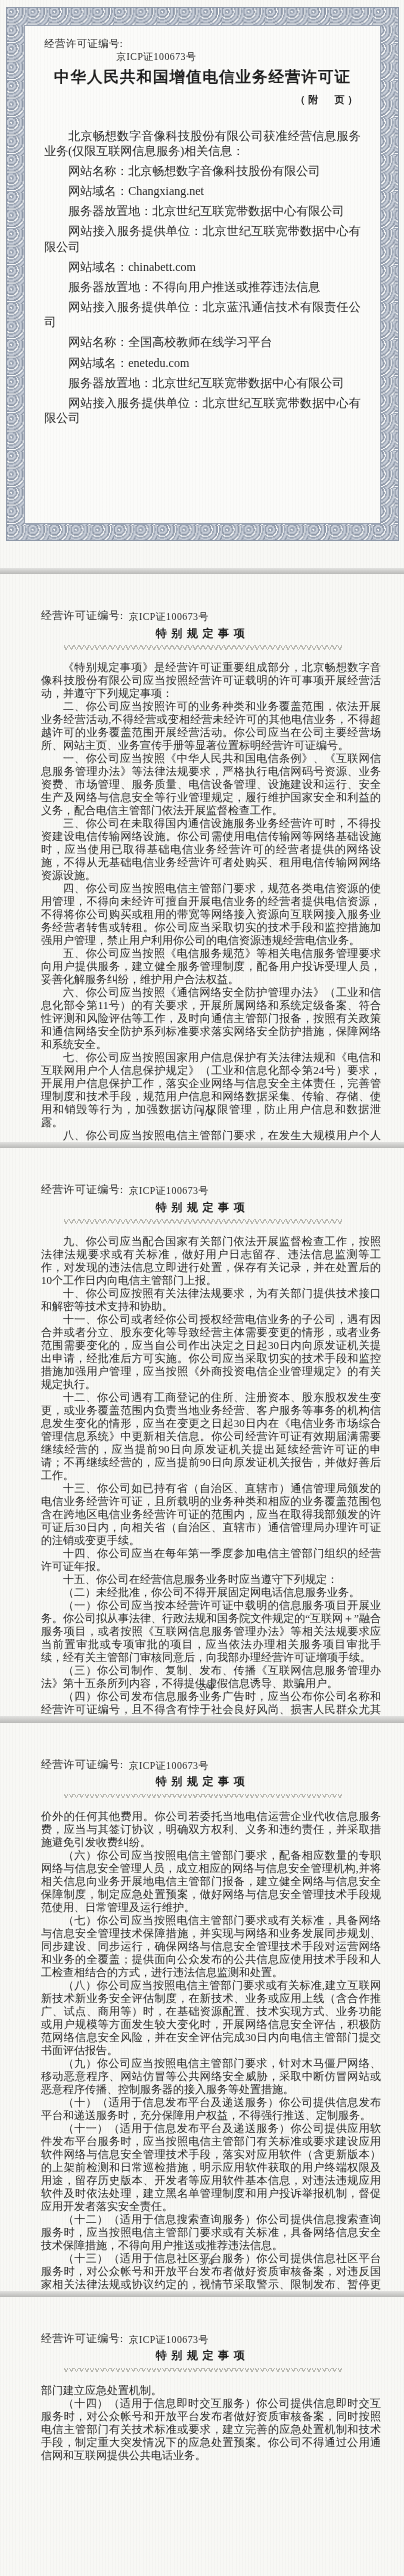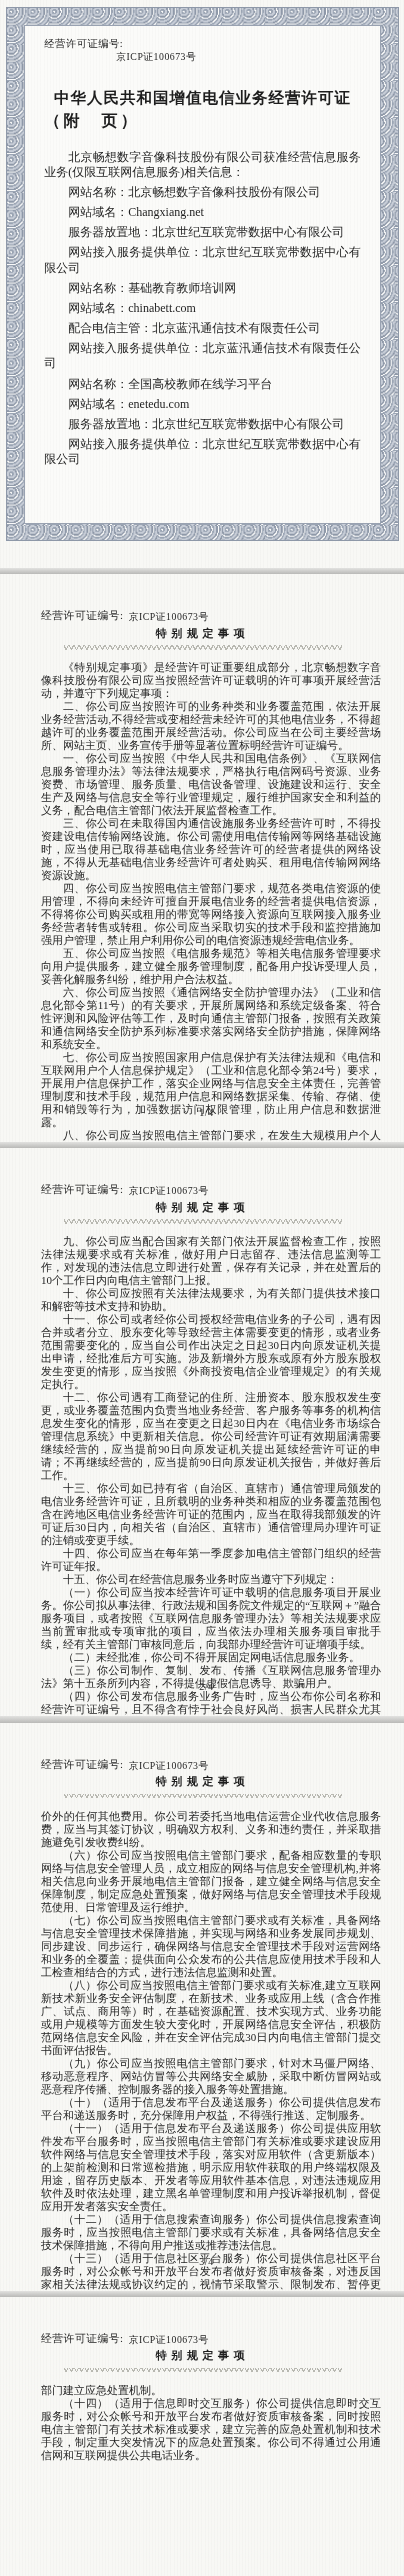--- a/index.html
+++ b/index.html
@@ -41,30 +41,30 @@
     background:
       repeating-linear-gradient(90deg, rgba(90,90,90,0.025) 0 1px, rgba(0,0,0,0) 1px 3.1px),
       #fbfbf9;
     box-shadow:0 0 0 1px #99a2b1;
     box-sizing:border-box;
     padding:12.4px 19.6px 10.3px 19.6px;
   }
   .cert-no-label{font-size:10.3px;line-height:12.4px;letter-spacing:0.5px;}
   .cert-no-value{font-size:9.8px;line-height:11.3px;margin:1px 0 0 72px;letter-spacing:0.5px;}
   .cert-title{
-    margin-top:25px;
+    margin-top:4px;
     text-align:center;
     font-size:15.5px;line-height:19.6px;
     font-weight:bold;
     letter-spacing:1px;
   }
   .cert-subtitle{
     margin-top:5.2px;
-    text-align:left;
-    font-size:16px;line-height:16.5px;
+    text-align:right;
+    font-size:10px;line-height:16.5px;
     font-weight:bold;
     letter-spacing:3.1px;
   }
   .cert-body{margin-top:20.6px;font-size:12px;line-height:15.5px;}
   .cert-body .intro{margin:0 0 4.1px 0;text-indent:2em;text-align:justify;}
   .cert-body p.cert-line{margin:0 0 4.6px 0;text-indent:2em;text-align:justify;}
 
   
   .sp-head{margin:35px 25px 0 41px;font-size:10.8px;line-height:13.4px;}
   .sp-head .lic-label{letter-spacing:0.5px;}
@@ -114,23 +114,22 @@
         <div class="cert-no-value">京ICP证100673号</div>
         <div class="cert-title">中华人民共和国增值电信业务经营许可证</div>
         <div class="cert-subtitle">（附　页）</div>
         <div class="cert-body">
           <p class="intro">北京畅想数字音像科技股份有限公司获准经营信息服务业务(仅限互联网信息服务)相关信息：</p>
           <div>
               <p class="cert-line">网站名称：北京畅想数字音像科技股份有限公司</p>
               <p class="cert-line">网站域名：Changxiang.net</p>
               <p class="cert-line">服务器放置地：北京世纪互联宽带数据中心有限公司</p>
               <p class="cert-line">网站接入服务提供单位：北京世纪互联宽带数据中心有限公司</p>
-              <p class="cert-line">网站名称：基础教育教师培训网</p>
               <p class="cert-line">网站域名：chinabett.com</p>
-              <p class="cert-line">配合电信主管：北京蓝汛通信技术有限责任公司</p>
+              <p class="cert-line">服务器放置地：不得向用户推送或推荐违法信息</p>
               <p class="cert-line">网站接入服务提供单位：北京蓝汛通信技术有限责任公司</p>
               <p class="cert-line">网站名称：全国高校教师在线学习平台</p>
               <p class="cert-line">网站域名：enetedu.com</p>
               <p class="cert-line">服务器放置地：北京世纪互联宽带数据中心有限公司</p>
               <p class="cert-line">网站接入服务提供单位：北京世纪互联宽带数据中心有限公司</p>
             </div>
         </div>
       </div>
     </div>
   </div>
@@ -161,27 +160,27 @@
 
   <div class="sheet">
     <div class="sp-head">
       <span class="lic-label">经营许可证编号:</span><span class="lic-value">京ICP证100673号</span>
     </div>
     <div class="sp-title">特别规定事项</div>
     <div class="zigzag"></div>
     <div class="sp-body">
         <p class="par">九、你公司应当配合国家有关部门依法开展监督检查工作，按照法律法规要求或有关标准，做好用户日志留存、违法信息监测等工作，对发现的违法信息立即进行处置，保存有关记录，并在处置后的10个工作日内向电信主管部门上报。</p>
         <p class="par">十、你公司应按照有关法律法规要求，为有关部门提供技术接口和解密等技术支持和协助。</p>
-        <p class="par">十一、你公司或者经你公司授权经营电信业务的子公司，遇有因合并或者分立、股东变化等导致经营主体需要变更的情形，或者业务范围需要变化的，应当自公司作出决定之日起30日内向原发证机关提出申请，经批准后方可实施。涉及新增外方股东或原有外方股东股权发生变更的情形，应当按照《外商投资电信企业管理规定》的有关规定执行。</p>
+        <p class="par">十一、你公司或者经你公司授权经营电信业务的子公司，遇有因合并或者分立、股东变化等导致经营主体需要变更的情形，或者业务范围需要变化的，应当自公司作出决定之日起30日内向原发证机关提出申请，经批准后方可实施。你公司应当采取切实的技术手段和监控措施加强用户管理，应当按照《外商投资电信企业管理规定》的有关规定执行。</p>
         <p class="par">十二、你公司遇有工商登记的住所、注册资本、股东股权发生变更，或业务覆盖范围内负责当地业务经营、客户服务等事务的机构信息发生变化的情形，应当在变更之日起30日内在《电信业务市场综合管理信息系统》中更新相关信息。你公司经营许可证有效期届满需要继续经营的，应当提前90日向原发证机关提出延续经营许可证的申请；不再继续经营的，应当提前90日向原发证机关报告，并做好善后工作。</p>
         <p class="par">十三、你公司如已持有省（自治区、直辖市）通信管理局颁发的电信业务经营许可证，且所载明的业务种类和相应的业务覆盖范围包含在跨地区电信业务经营许可证的范围内，应当在取得我部颁发的许可证后30日内，向相关省（自治区、直辖市）通信管理局办理许可证的注销或变更手续。</p>
         <p class="par">十四、你公司应当在每年第一季度参加电信主管部门组织的经营许可证年报。</p>
         <p class="par">十五、你公司在经营信息服务业务时应当遵守下列规定：</p>
+        <p class="par">（二）未经批准，你公司不得开展固定网电话信息服务业务。</p>
         <p class="par">（一）你公司应当按本经营许可证中载明的信息服务项目开展业务。你公司拟从事法律、行政法规和国务院文件规定的“互联网＋”融合服务项目，或者按照《互联网信息服务管理办法》等相关法规要求应当前置审批或专项审批的项目，应当依法办理相关服务项目审批手续，经有关主管部门审核同意后，向我部办理经营许可证增项手续。</p>
-        <p class="par">（二）未经批准，你公司不得开展固定网电话信息服务业务。</p>
         <p class="par">（三）你公司制作、复制、发布、传播《互联网信息服务管理办法》第十五条所列内容，不得提供虚假信息诱导、欺骗用户。</p>
         <p class="par">（四）你公司发布信息服务业务广告时，应当公布你公司名称和经营许可证编号，且不得含有悖于社会良好风尚、损害人民群众尤其是青少年身心健康的内容。</p>
         <p class="par">（五）你公司向用户收费应当做到准确、合理，不得向用户收取信息服务项目中明码标</p>
       </div>
     <div class="page-num">2/4</div>
   </div>
 
   <div class="gap"></div>
 
   <div class="sheet">

